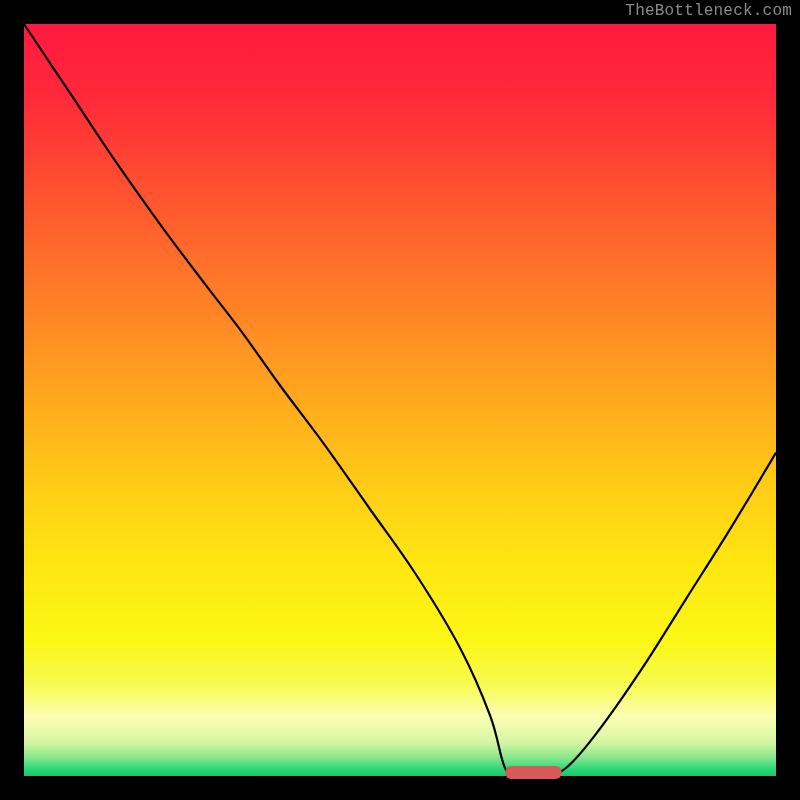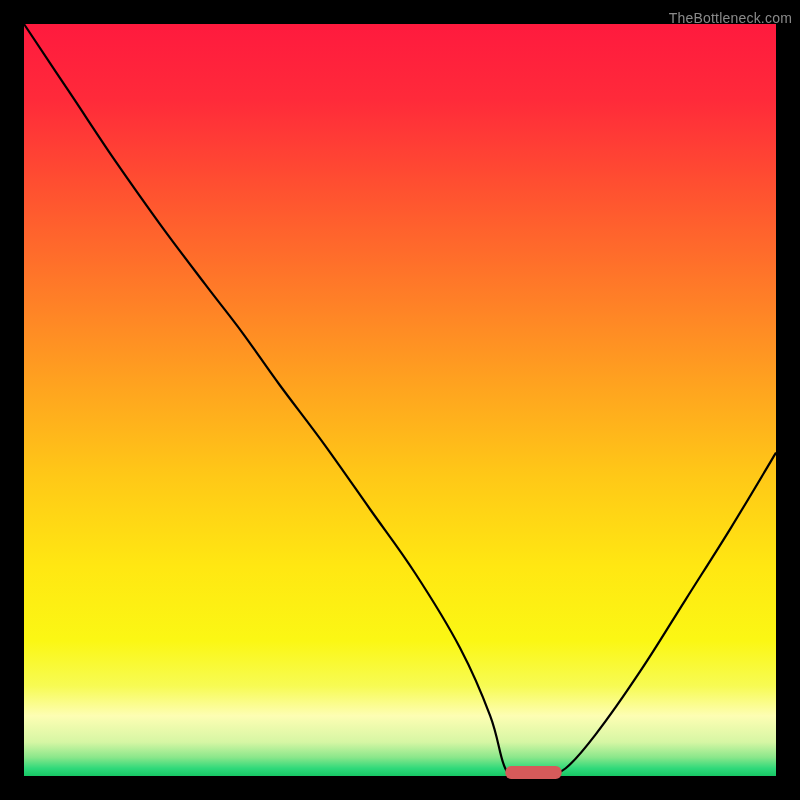--- a/index.html
+++ b/index.html
@@ -10,24 +10,24 @@
     background: #000000;
     overflow: hidden;
   }
   .container {
     position: relative;
     width: 800px;
     height: 800px;
   }
   .watermark {
     position: absolute;
-    top: 10px;
+    top: 2px;
     right: 8px;
-    font-family: Liberation Sans, sans-serif;
-    font-size: 14px;
+    font-family: Liberation Mono, monospace;
+    font-size: 16px;
     color: #8a8a8a;
     letter-spacing: 0.2px;
     z-index: 5;
   }
   svg {
     position: absolute;
     top: 0;
     left: 0;
   }
 </style>

